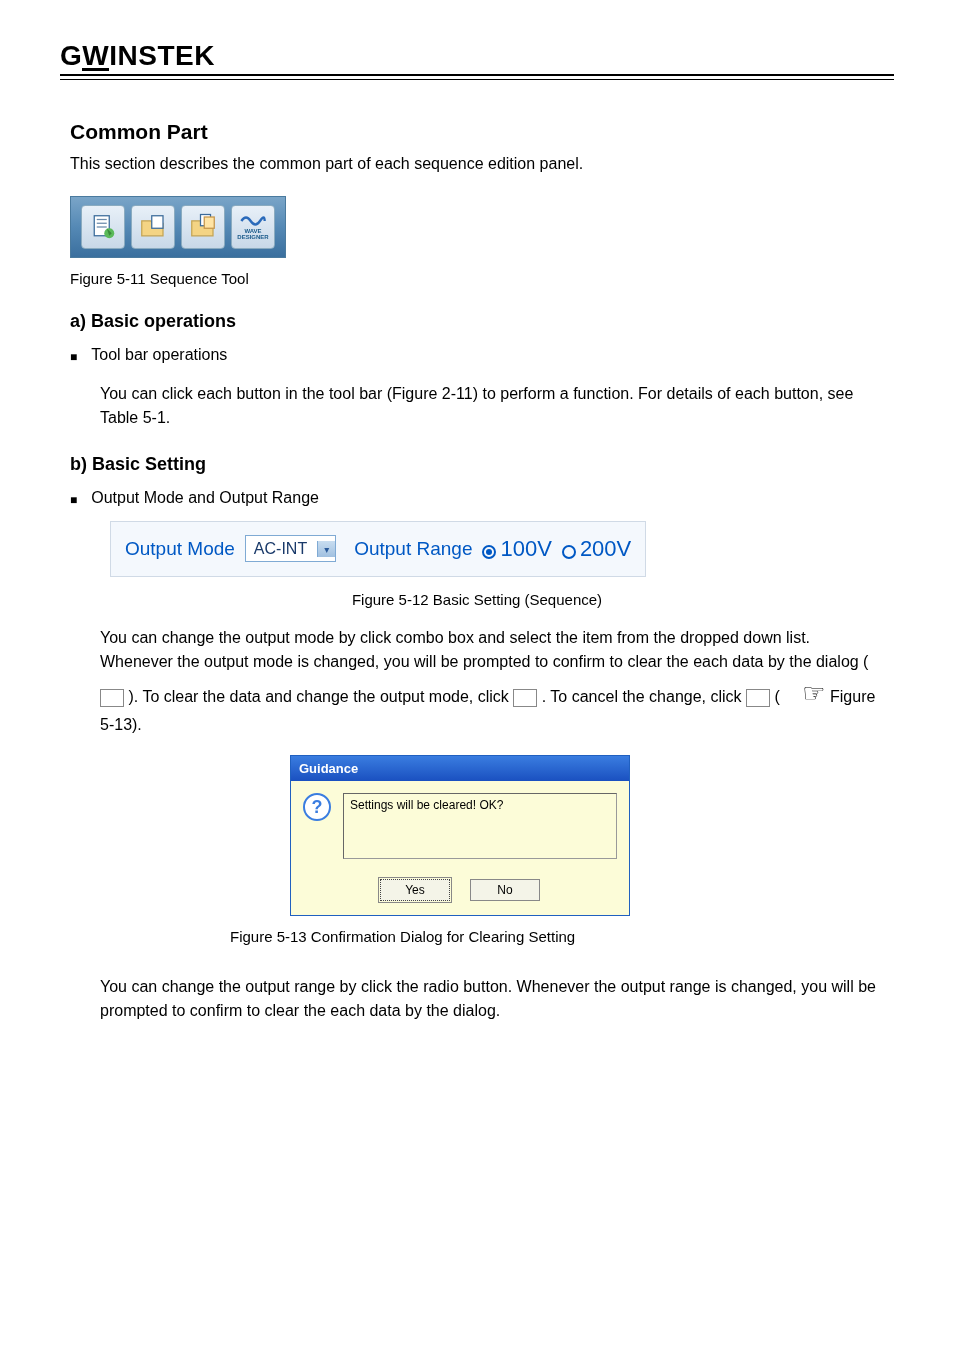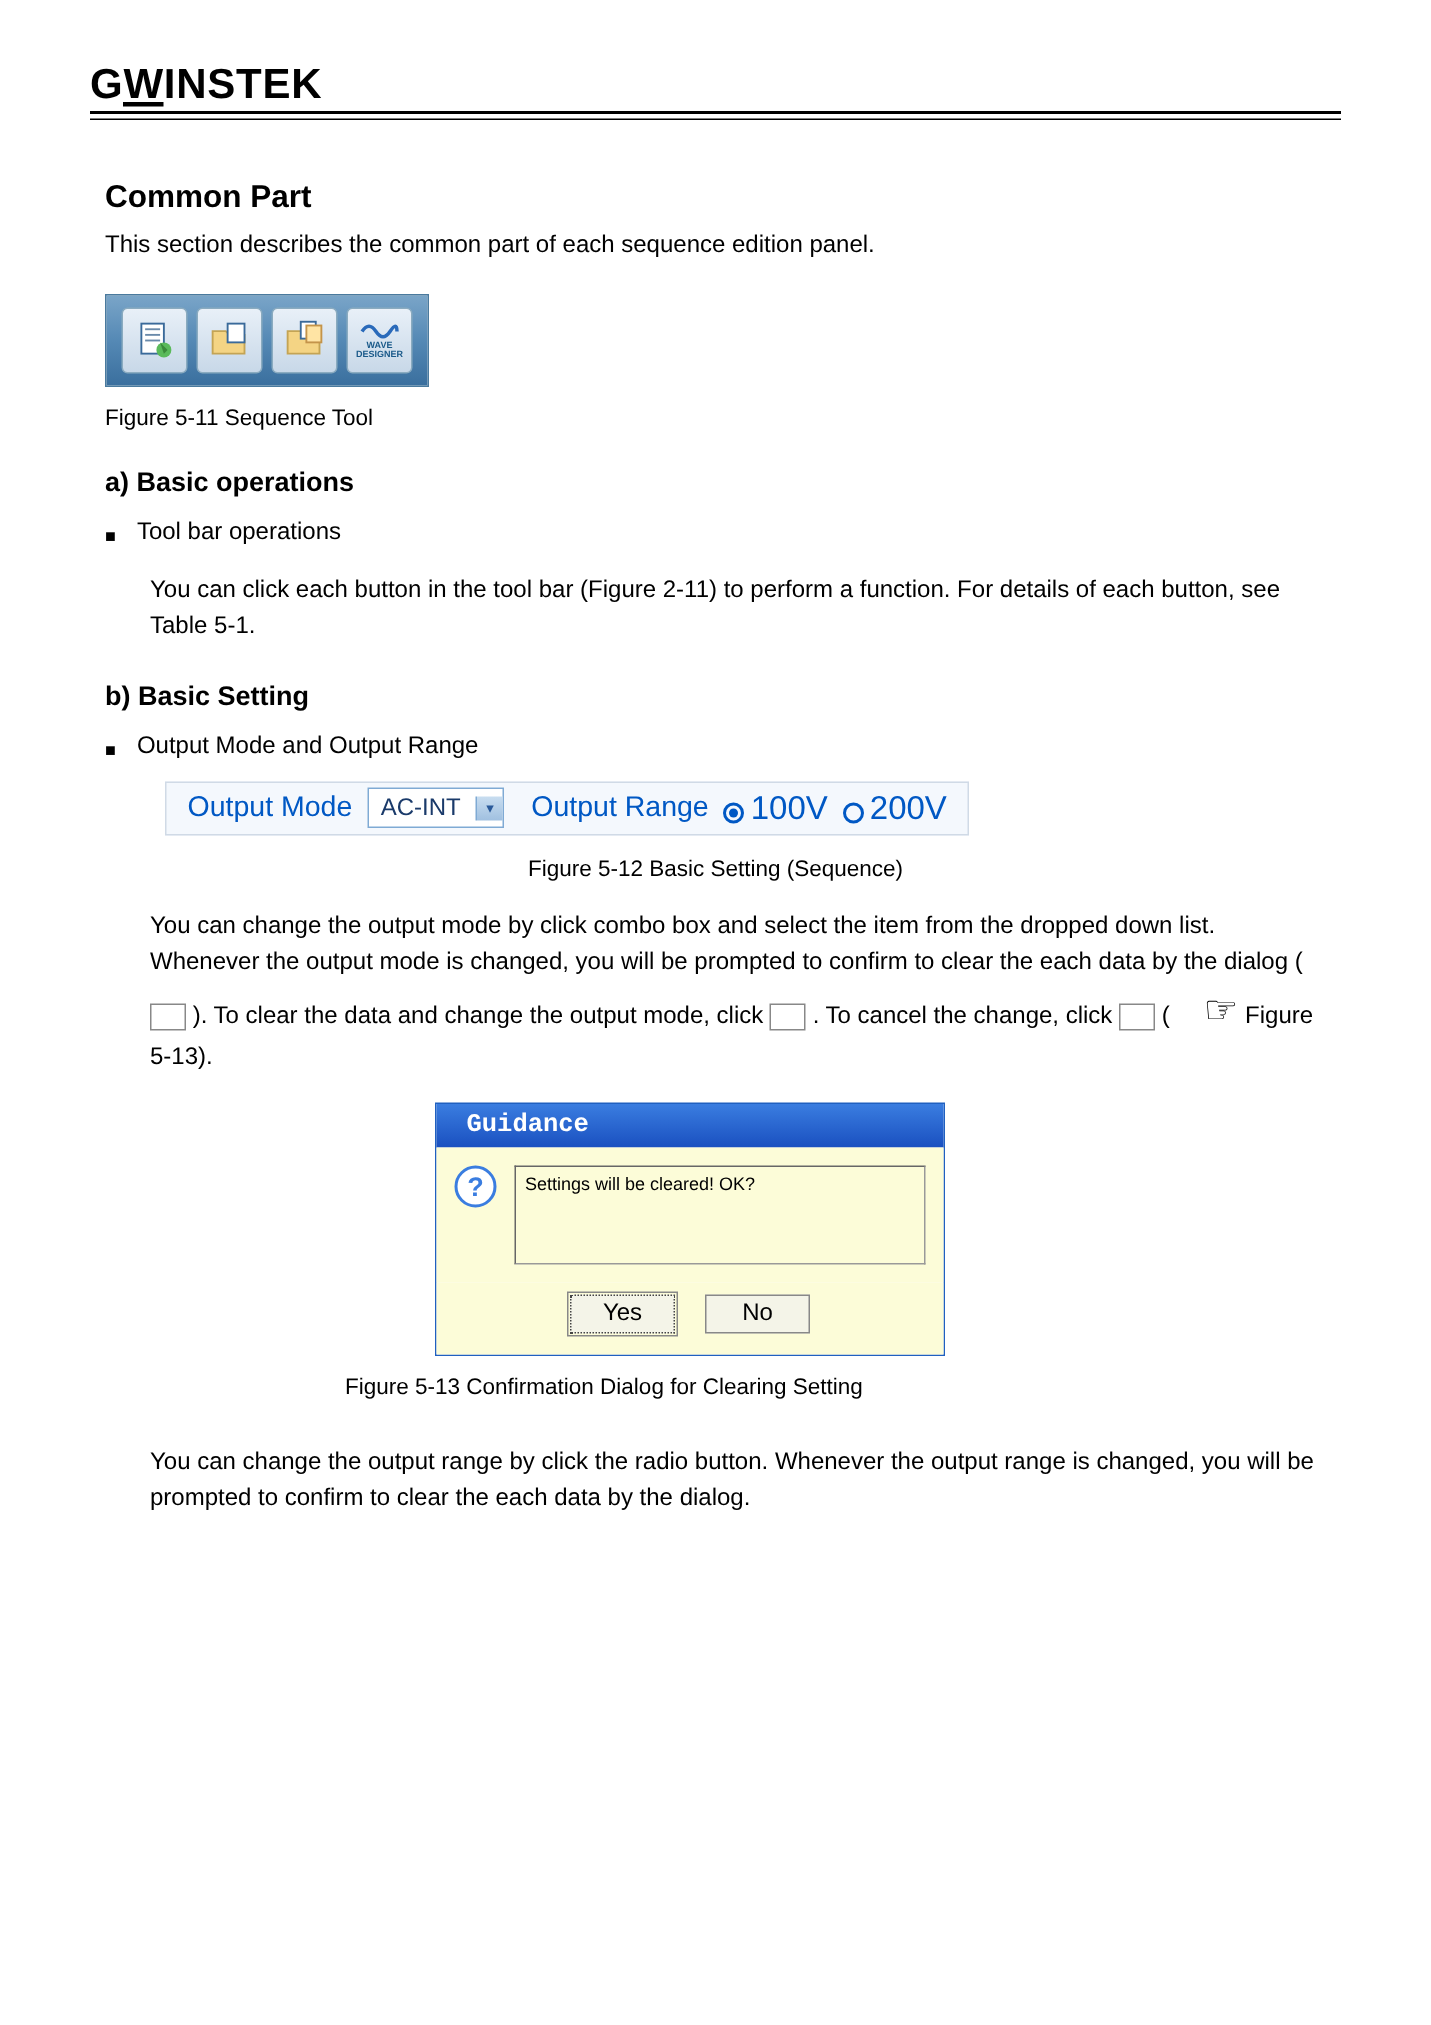--- a/index.html
+++ b/index.html
@@ -116,21 +116,21 @@
     }
     .bullet-text {
       font-size: 16px;
     }
     .output-panel {
       display: flex;
       align-items: center;
       gap: 10px;
       background: #f4f8fd;
       border: 1px solid #d0dae6;
-      padding: 4px 14px;
+      padding: 14px 14px;
       margin-left: 40px;
       width: fit-content;
     }
     .op-label {
       color: #0058c4;
       font-size: 19px;
       font-weight: normal;
     }
     .op-select {
       background: #fff;
@@ -194,24 +194,23 @@
     }
     .guidance-dialog {
       margin-top: 6px;
       width: 340px;
       border: 1px solid #2060c0;
       background: #fff;
     }
     .gd-title {
       background: linear-gradient(to bottom, #3a7de0, #1a50c0);
       color: #fff;
-      font-size: 17px;
-      font-weight: bold;
-      padding: 5px 20px;
-      font-family: Liberation Mono, monospace;
+      font-size: 13px;
+      font-weight: bold;
+      padding: 5px 8px;
     }
     .gd-body {
       background: #fcfcd8;
       padding: 12px;
       display: flex;
       gap: 12px;
       min-height: 90px;
     }
     .gd-qicon {
       width: 28px;
@@ -239,21 +238,21 @@
     .gd-buttons {
       background: #fcfcd8;
       display: flex;
       justify-content: center;
       gap: 20px;
       padding: 8px 0 14px 0;
     }
     .gd-btn {
       width: 70px;
       padding: 3px 0;
-      font-size: 16px;
+      font-size: 12px;
       background: #f4f4e8;
       border: 1px solid #888;
       text-align: center;
     }
     .gd-btn.yes {
       border: 1px dotted #444;
       outline: 1px solid #888;
       outline-offset: 1px;
     }
     .small-box {

